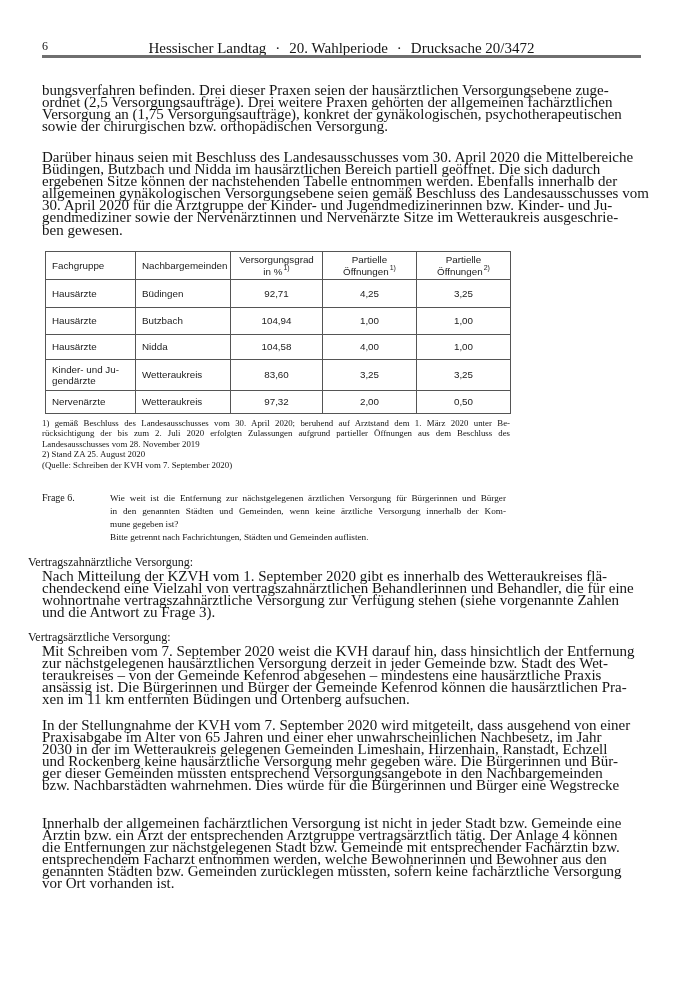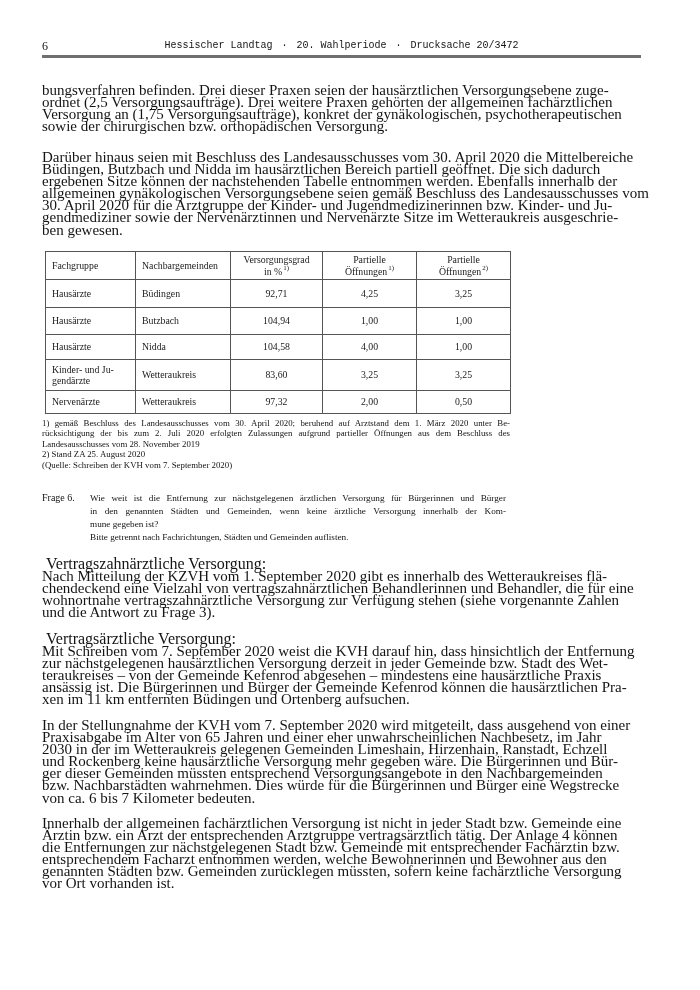--- a/index.html
+++ b/index.html
@@ -3,44 +3,44 @@
 <meta charset="utf-8">
 <style>
   html,body{margin:0;padding:0;}
   body{
     width:700px;height:990px;position:relative;background:#ffffff;
     font-family:"Liberation Serif","DejaVu Serif",serif;color:#141414;
     overflow:hidden;
   }
   
   .page-num{position:absolute;left:42px;top:39px;font-size:12px;}
-  .hdr-center{position:absolute;left:42px;top:40px;width:599px;text-align:center;font-size:10px;font-family:Liberation Mono, monospace;}
+  .hdr-center{position:absolute;left:42px;top:40px;width:599px;text-align:center;font-size:15px;}
   .hdr-center .dot{margin:0 9px;}
   .hdr-rule{position:absolute;left:42px;top:55px;width:599px;height:2.5px;background:#6f6f6f;}
   
   .col{position:absolute;left:42px;width:468px;}
   .ln{font-size:15px;line-height:12.1px;white-space:nowrap;}
   .j{text-align:justify;text-align-last:justify;}
   .l{text-align:left;}
-  .heading{position:absolute;left:46px;font-size:16px;}
+  .heading{position:absolute;left:28px;font-size:12px;}
   
   .tblwrap{position:absolute;left:45px;top:251px;}
   table{border-collapse:collapse;table-layout:fixed;width:465px;
-        font-family:Liberation Serif, serif;font-size:9.8px;color:#1a1a1a;}
+        font-family:Liberation Sans, sans-serif;font-size:9.8px;color:#1a1a1a;}
   th,td{border:1px solid #555;vertical-align:middle;line-height:11.5px;padding:2px 6px;font-weight:normal;}
   th{text-align:left;}
   .cnum{text-align:center;margin-top:41px;}
   .prewrap{white-space:pre-line;}
   sup{font-size:7px;vertical-align:super;line-height:0;margin-left:1px;}
   
   .fn .ln{font-size:8.8px;line-height:10.4px;}
   
   .frage-label{position:absolute;left:42px;top:492px;font-size:10px;}
   .frage{position:absolute;left:90px;top:492px;width:416px;}
-  .frage .ln{font-size:9.2px;line-height:13px;}
+  .frage .ln{font-size:9.2px;line-height:13px;margin-left:20px;}
 </style>
 </head>
 <body>
 
 <div class="page-num">6</div>
 <div class="hdr-center">
   <span>Hessischer Landtag</span><span class="dot">·</span><span>20. Wahlperiode</span><span class="dot">·</span><span>Drucksache 20/3472</span>
 </div>
 <div class="hdr-rule"></div>
 
@@ -162,21 +162,20 @@
   <div class="ln l">xen im 11 km entfernten Büdingen und Ortenberg aufsuchen.</div>
 </div>
 
 <div class="col" style="top:719px">
   <div class="ln j">In der Stellungnahme der KVH vom 7. September 2020 wird mitgeteilt, dass ausgehend von einer</div>
   <div class="ln j">Praxisabgabe im Alter von 65 Jahren und einer eher unwahrscheinlichen Nachbesetz, im Jahr</div>
   <div class="ln j">2030 in der im Wetteraukreis gelegenen Gemeinden Limeshain, Hirzenhain, Ranstadt, Echzell</div>
   <div class="ln j">und Rockenberg keine hausärztliche Versorgung mehr gegeben wäre. Die Bürgerinnen und Bür-</div>
   <div class="ln j">ger dieser Gemeinden müssten entsprechend Versorgungsangebote in den Nachbargemeinden</div>
   <div class="ln j">bzw. Nachbarstädten wahrnehmen. Dies würde für die Bürgerinnen und Bürger eine Wegstrecke</div>
-  <div class="ln l">von ca. 6 bis 7 Kilometer bedeuten.</div>
 </div>
 
 <div class="col" style="top:817px">
   <div class="ln j">Innerhalb der allgemeinen fachärztlichen Versorgung ist nicht in jeder Stadt bzw. Gemeinde eine</div>
   <div class="ln j">Ärztin bzw. ein Arzt der entsprechenden Arztgruppe vertragsärztlich tätig. Der Anlage 4 können</div>
   <div class="ln j">die Entfernungen zur nächstgelegenen Stadt bzw. Gemeinde mit entsprechender Fachärztin bzw.</div>
   <div class="ln j">entsprechendem Facharzt entnommen werden, welche Bewohnerinnen und Bewohner aus den</div>
   <div class="ln j">genannten Städten bzw. Gemeinden zurücklegen müssten, sofern keine fachärztliche Versorgung</div>
   <div class="ln l">vor Ort vorhanden ist.</div>
 </div>

